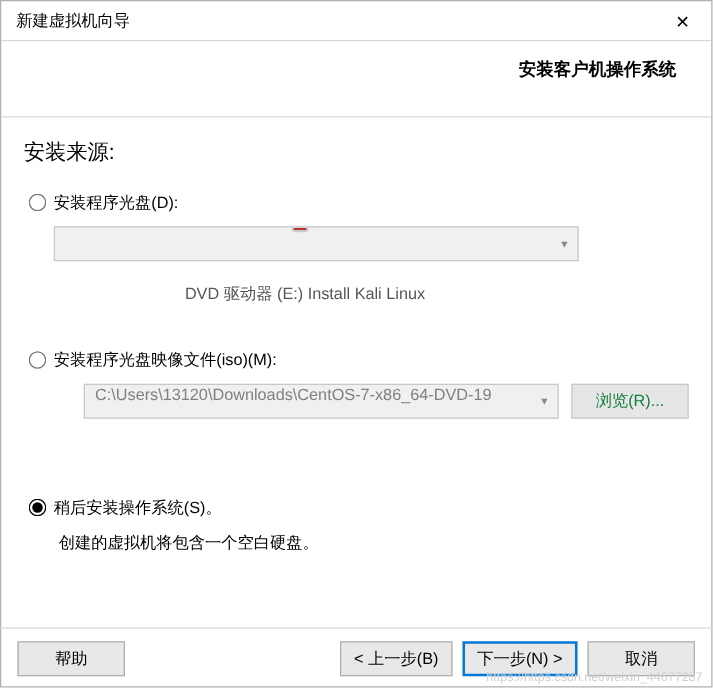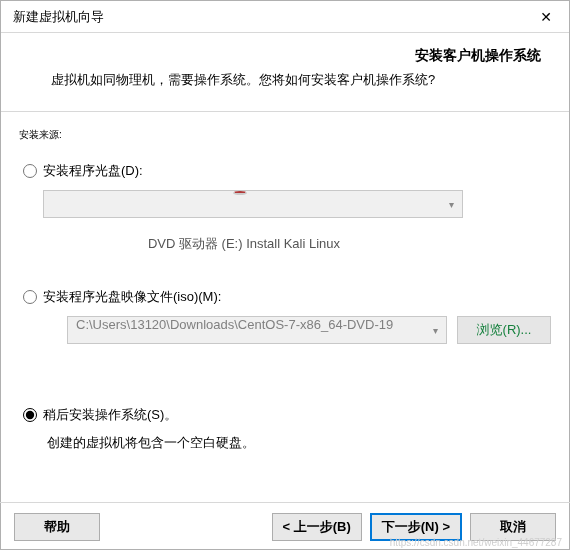--- a/index.html
+++ b/index.html
@@ -4,53 +4,52 @@
   <style>
     * { box-sizing: border-box; margin: 0; padding: 0; font-family: "Microsoft YaHei", "Segoe UI", sans-serif; gap: 40px; }
     body { width: 570px; height: 550px; background: #fff; border: 1px solid #b0b0b0; overflow: hidden; font-size: 13px; color: #000; }
     .titlebar { height: 32px; padding: 0 10px 0 12px; display: flex; align-items: center; justify-content: space-between; border-bottom: 1px solid #d8d8d8; }
     .titlebar .title { font-size: 13px; }
     .titlebar .close { width: 26px; height: 26px; display: flex; align-items: center; justify-content: center; font-size: 14px; cursor: default; }
     .header { padding: 14px 28px 22px 28px; border-bottom: 1px solid #d8d8d8; }
     .header .heading { font-weight: bold; font-size: 14px; margin-bottom: 6px; text-align: right; }
     .header .sub { font-size: 13px; padding-left: 22px; }
     .content { padding: 16px 18px; }
-    .source-label { font-size: 10px; margin-bottom: 20px; }
+    .source-label { font-size: 17px; margin-bottom: 20px; }
     .opt { margin-bottom: 10px; }
     .opt-row { display: flex; align-items: center; gap: 6px; padding-left: 4px; }
     input[type=radio] { width: 14px; height: 14px; accent-color: #000; }
     .opt-label { font-size: 13px; }
     .dd { margin: 10px 0 0 24px; width: 420px; height: 28px; background: #f0f0f0; border: 1px solid #c8c8c8; display: flex; align-items: center; padding: 0 24px 0 6px; position: relative; color: #555; flex-direction: column; }
     .dd.disabled { background: #f0f0f0; color: #555; }
     .spin { width: 14px; height: 14px; border-radius: 50%; border: 2px solid #ccc; border-top-color: #b03838; margin-right: 8px; }
     .dd .chev { position: absolute; right: 8px; top: 50%; transform: translateY(-50%); font-size: 10px; color: #888; }
     .iso-row { margin: 10px 0 0 24px; display: flex; align-items: center; gap: 10px; padding-left: 24px; }
     .iso-input { flex: 0 0 380px; height: 28px; border: 1px solid #c8c8c8; background: #f0f0f0; padding: 0 24px 0 8px; color: #808080; font-size: 13px; white-space: nowrap; overflow: hidden; position: relative; }
     .iso-input .chev { position: absolute; right: 8px; top: 50%; transform: translateY(-50%); font-size: 10px; color: #888; }
     .browse-btn { width: 96px; height: 28px; background: #e6e6e6; border: 1px solid #c8c8c8; font-size: 13px; color: #15803d; display: flex; align-items: center; justify-content: center; }
     .gap1 { height: 60px; }
     .gap2 { height: 52px; }
     .later-note { padding-left: 28px; margin-top: 10px; font-size: 13px; }
-    .footer { position: absolute; bottom: 0; left: 0; right: 0; height: 48px; border-top: 1px solid #d8d8d8; display: flex; align-items: center; padding: 0 14px; gap: 8px; font-weight: bold; }
+    .footer { position: absolute; bottom: 0; left: 0; right: 0; height: 48px; border-top: 1px solid #d8d8d8; display: flex; align-items: center; padding: 0 14px; gap: 8px; }
     .btn { height: 28px; min-width: 86px; background: #e8e8e8; border: 1px solid #adadad; font-size: 13px; display: flex; align-items: center; justify-content: center; padding: 0 10px; }
     .btn.primary { border: 2px solid #0078d7; }
     .spacer { flex: 1; }
     .watermark { position: absolute; bottom: 2px; right: 8px; font-size: 10px; color: #cfcfcf; white-space: nowrap; pointer-events: none; }
   </style>
 </head>
 <body>
 
 <div class="titlebar">
   <span class="title">新建虚拟机向导</span>
   <span class="close">✕</span>
 </div>
 
 <div class="header">
   <div class="heading">安装客户机操作系统</div>
-  <div class="sub">虚拟机如同物理机，需要操作系统。您将如何安装客户机操作系统?</div>
 </div>
 
 <div class="content">
   <div class="source-label">安装来源:</div>
 
   <div class="opt">
     <label class="opt-row">
       <input type="radio" name="src" style="">
       <span class="opt-label">安装程序光盘(D):</span>
     </label>
@@ -89,13 +88,13 @@
 </div>
 
 <div class="footer">
   <div class="btn">帮助</div>
   <div class="spacer"></div>
   <div class="btn">&lt; 上一步(B)</div>
   <div class="btn primary">下一步(N) &gt;</div>
   <div class="btn">取消</div>
 </div>
 
-<div class="watermark">https://csdn.csdn.net/weixin_44677287</div>
+<div class="watermark">https://https.csdn.net/weixin_44677287</div>
 
 </body></html>

